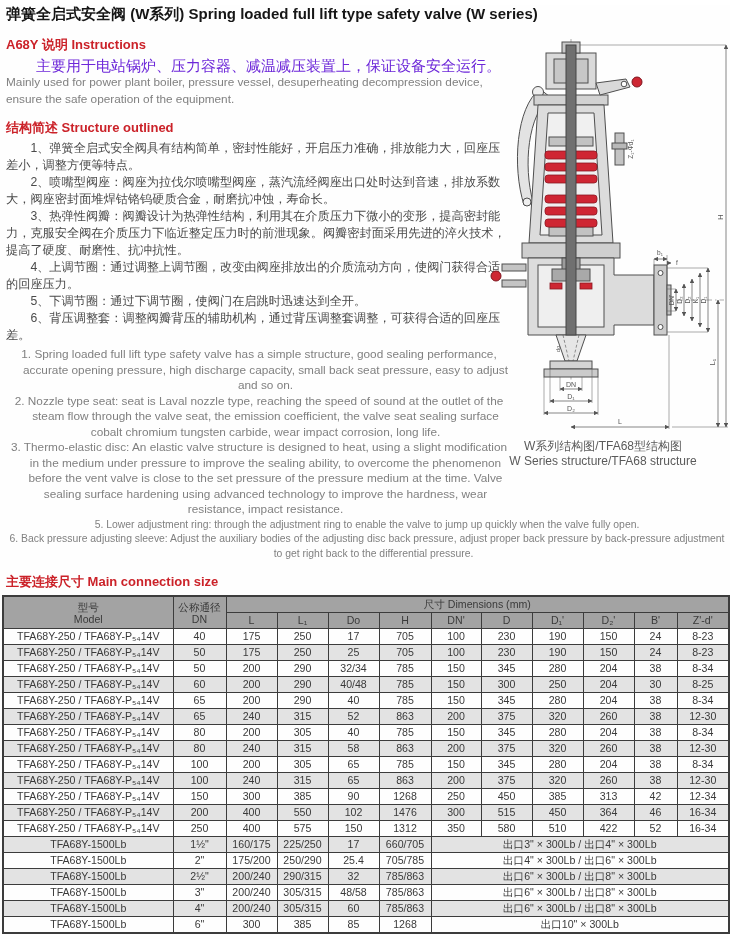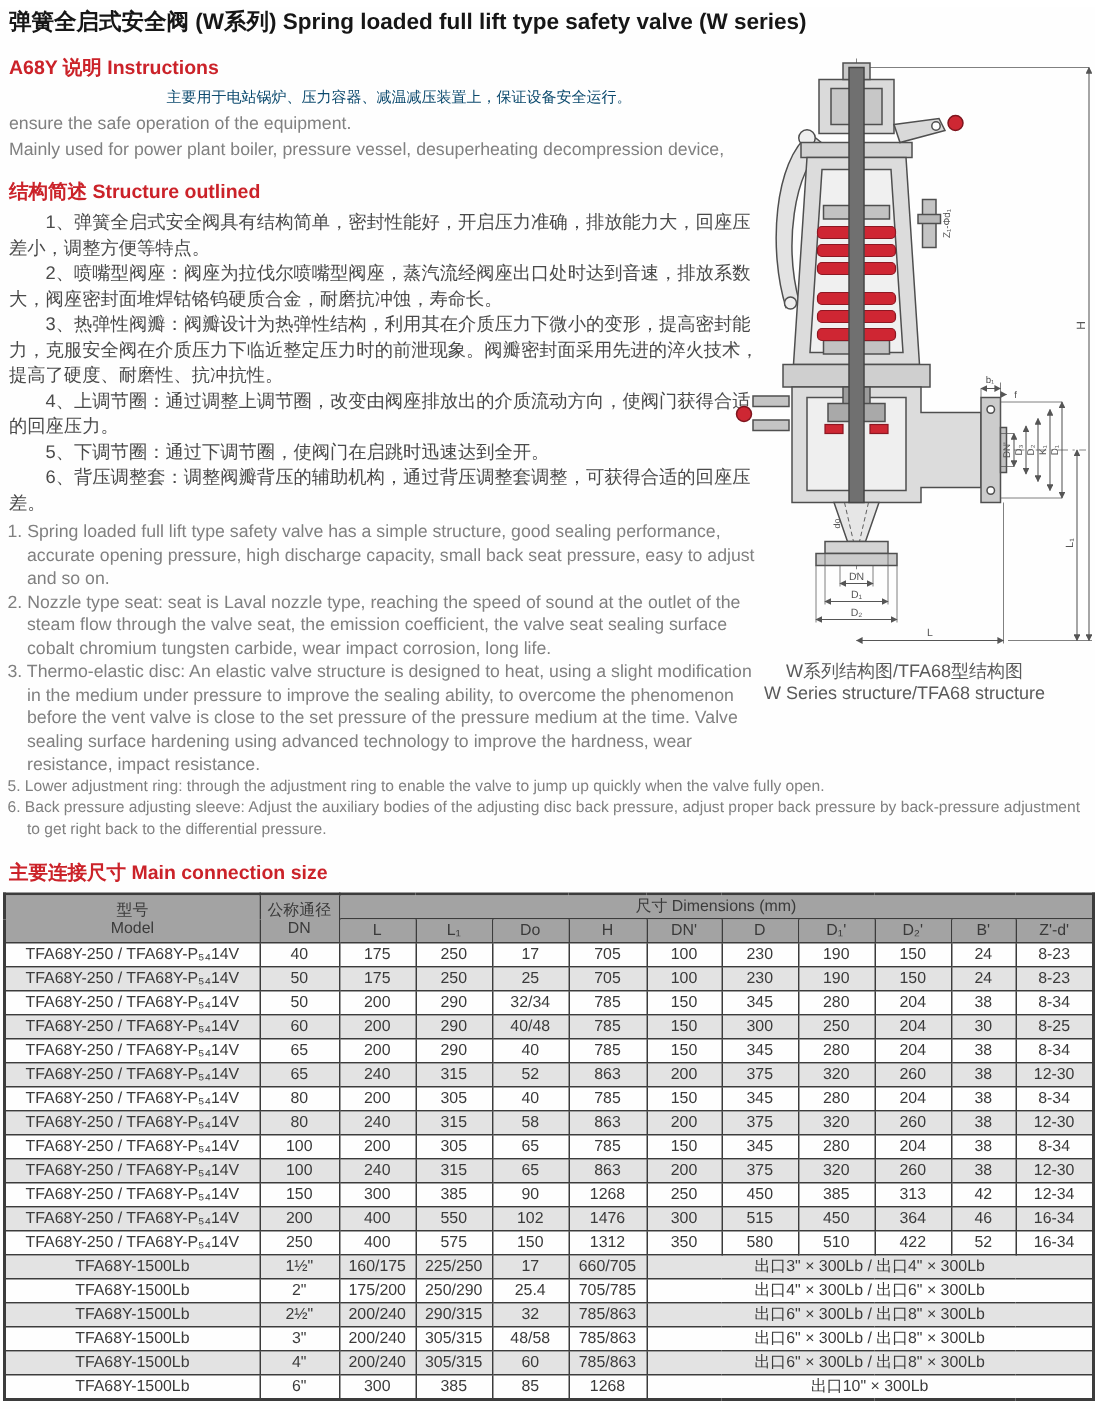--- a/index.html
+++ b/index.html
@@ -1,25 +1,25 @@
 <!DOCTYPE html>
 <html><head>
 <meta charset="utf-8">
 <style>
   html,body{margin:0;padding:0;background:#ffffff;}
   body{width:730px;height:939px;overflow:hidden;font-family:"Liberation Sans","DejaVu Sans",sans-serif;}
   .page{position:relative;width:730px;height:939px;background:#fefefe;}
   h1.title{font-size:15px;color:#161616;margin:5px 0 0 6px;font-weight:bold;}
   h2.red{color:#cb2229;font-size:13px;margin:12px 0 3px 6px;font-weight:bold;}
-  p.zh-intro{font-size:10px;color:#0c4a6e;margin:2px 0 0 6px;text-indent:2em;width:500px;line-height:17px;text-align:center;}
+  p.zh-intro{font-size:15px;color:#6d28d9;margin:2px 0 0 6px;text-indent:2em;width:500px;line-height:17px;}
   p.en-intro{font-size:11.8px;color:#808080;margin:1px 0 0 6px;width:506px;line-height:15.5px;}
   .zh-items{margin:2px 0 0 6px;width:506px;}
   .zh-items p{font-size:12.2px;color:#4a4a4a;line-height:17px;margin:0;text-indent:2em;}
   .en-items-a{margin:3px 0 0 5px;width:508px;}
-  .en-items-a p, .en-items-b p{font-size:11.8px;color:#808080;line-height:15.5px;margin:0;padding-left:13px;text-indent:-13px;}
+  .en-items-a p, .en-items-b p{font-size:11.8px;color:#808080;line-height:15.5px;margin:0;padding-left:13px;text-indent:-13px;text-align:center;}
   .en-items-b{margin:0 0 0 5px;width:724px;}
   .en-items-b p{font-size:10.4px;line-height:14.5px;}
   .diagram{position:absolute;left:476px;top:32px;width:254px;}
   .diagram .cap{text-align:center;font-size:12px;color:#5a5a5a;line-height:15px;}
   table.dims{border-collapse:collapse;table-layout:fixed;width:726px;margin:4px 0 0 2px;border:2px solid #3c3c3c;}
   table.dims th, table.dims td{border:1px solid #3c3c3c;text-align:center;vertical-align:middle;
     padding:0;font-size:10.6px;color:#3a3a3a;height:15px;line-height:13px;white-space:nowrap;overflow:hidden;}
   table.dims thead th{background:#a3a3a3;font-weight:normal;}
   table.dims thead .two{line-height:12px;}
   table.dims tr.shade td{background:#e3e3e3;}
@@ -156,22 +156,22 @@
         <text x="247" y="180" transform="rotate(-90 247 180)" font-size="8">H</text>
         <text x="157" y="112" transform="rotate(-90 157 112)" font-size="6.5">Z₁-Φd₁</text>
       </g>
     </svg>
     <div class="cap">W系列结构图/TFA68型结构图</div>
     <div class="cap">W Series structure/TFA68 structure</div>
   </div>
 
   <h2 class="red">A68Y  说明 Instructions</h2>
   <p class="zh-intro">主要用于电站锅炉、压力容器、减温减压装置上，保证设备安全运行。</p>
+  <p class="en-intro">Mainly used for power plant boiler, pressure vessel, desuperheating decompression device,</p>
   <p class="en-intro">ensure the safe operation of the equipment.</p>
-  <p class="en-intro">Mainly used for power plant boiler, pressure vessel, desuperheating decompression device,</p>
 
   <h2 class="red">结构简述 Structure outlined</h2>
   <div class="zh-items" id="zh-items">
       <p>1、弹簧全启式安全阀具有结构简单，密封性能好，开启压力准确，排放能力大，回座压差小，调整方便等特点。</p>
       <p>2、喷嘴型阀座：阀座为拉伐尔喷嘴型阀座，蒸汽流经阀座出口处时达到音速，排放系数大，阀座密封面堆焊钴铬钨硬质合金，耐磨抗冲蚀，寿命长。</p>
       <p>3、热弹性阀瓣：阀瓣设计为热弹性结构，利用其在介质压力下微小的变形，提高密封能力，克服安全阀在介质压力下临近整定压力时的前泄现象。阀瓣密封面采用先进的淬火技术，提高了硬度、耐磨性、抗冲抗性。</p>
       <p>4、上调节圈：通过调整上调节圈，改变由阀座排放出的介质流动方向，使阀门获得合适的回座压力。</p>
       <p>5、下调节圈：通过下调节圈，使阀门在启跳时迅速达到全开。</p>
       <p>6、背压调整套：调整阀瓣背压的辅助机构，通过背压调整套调整，可获得合适的回座压差。</p>
     </div>

